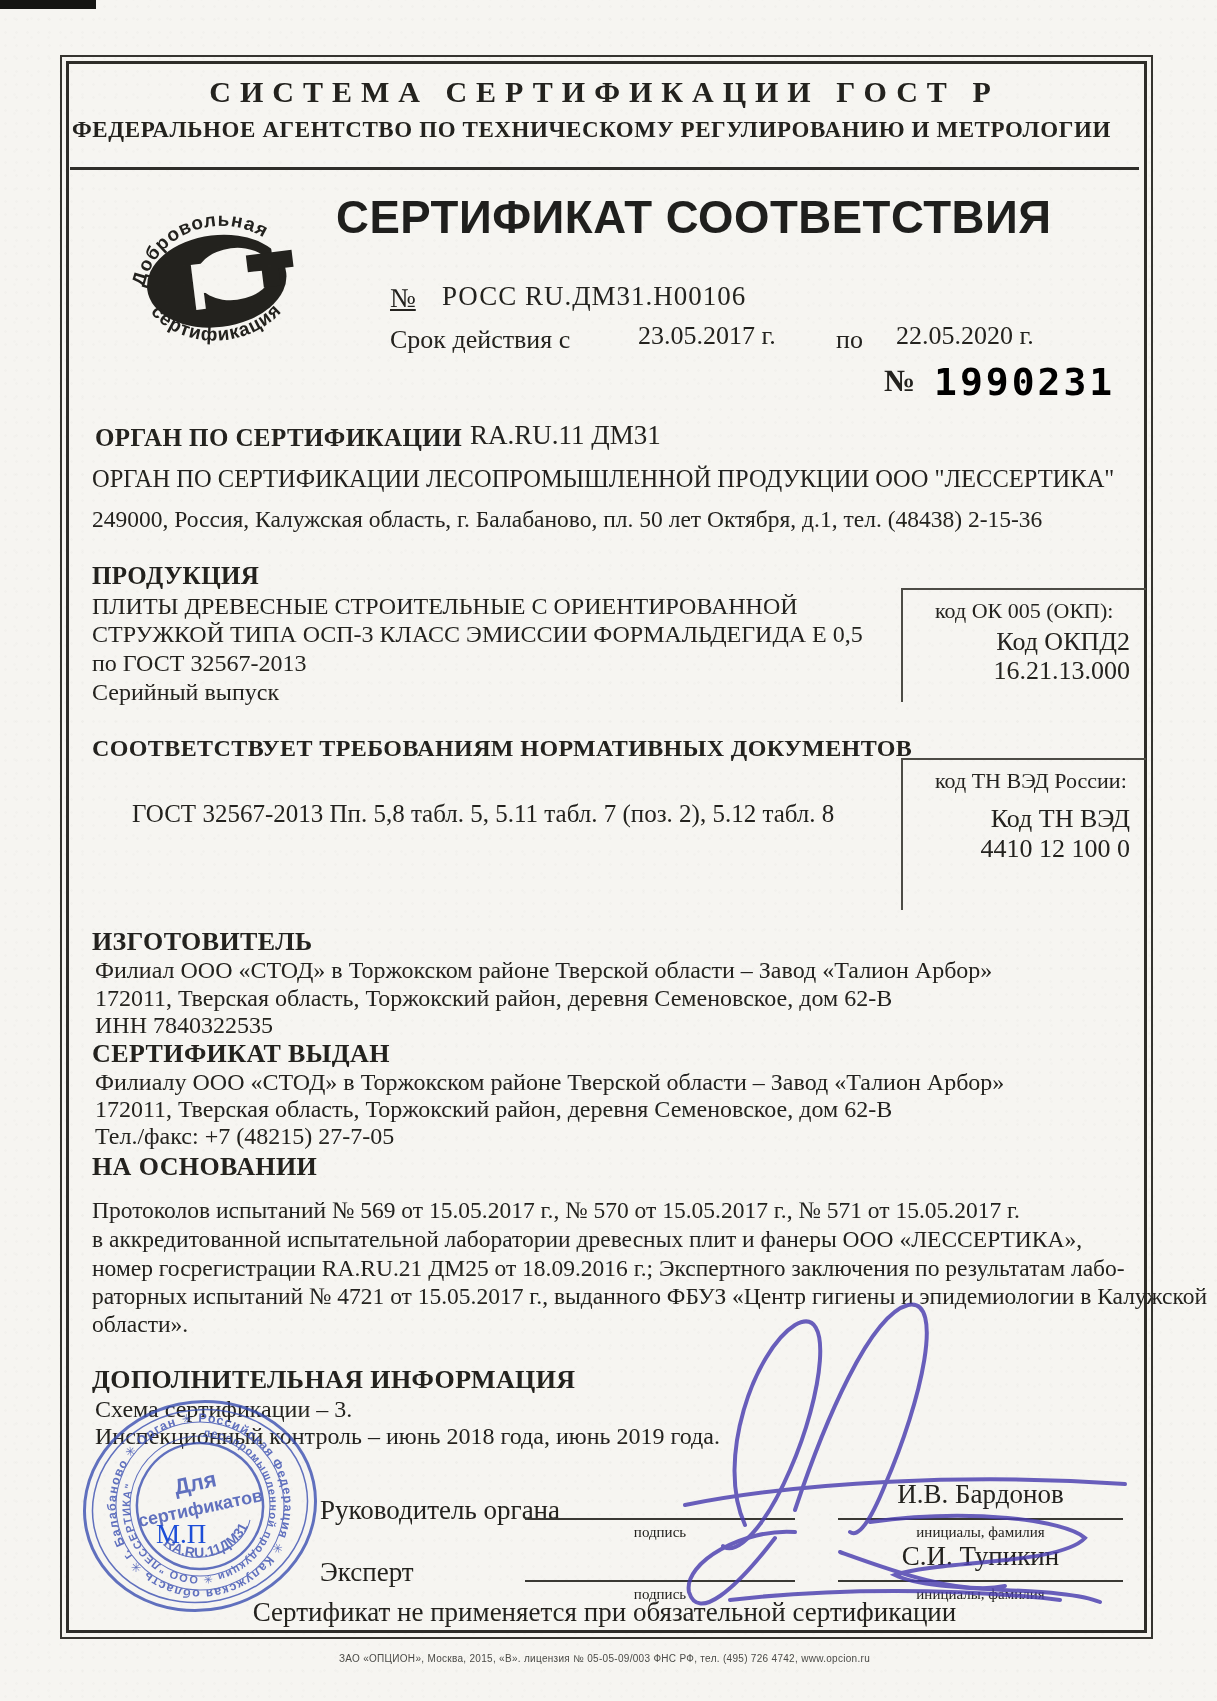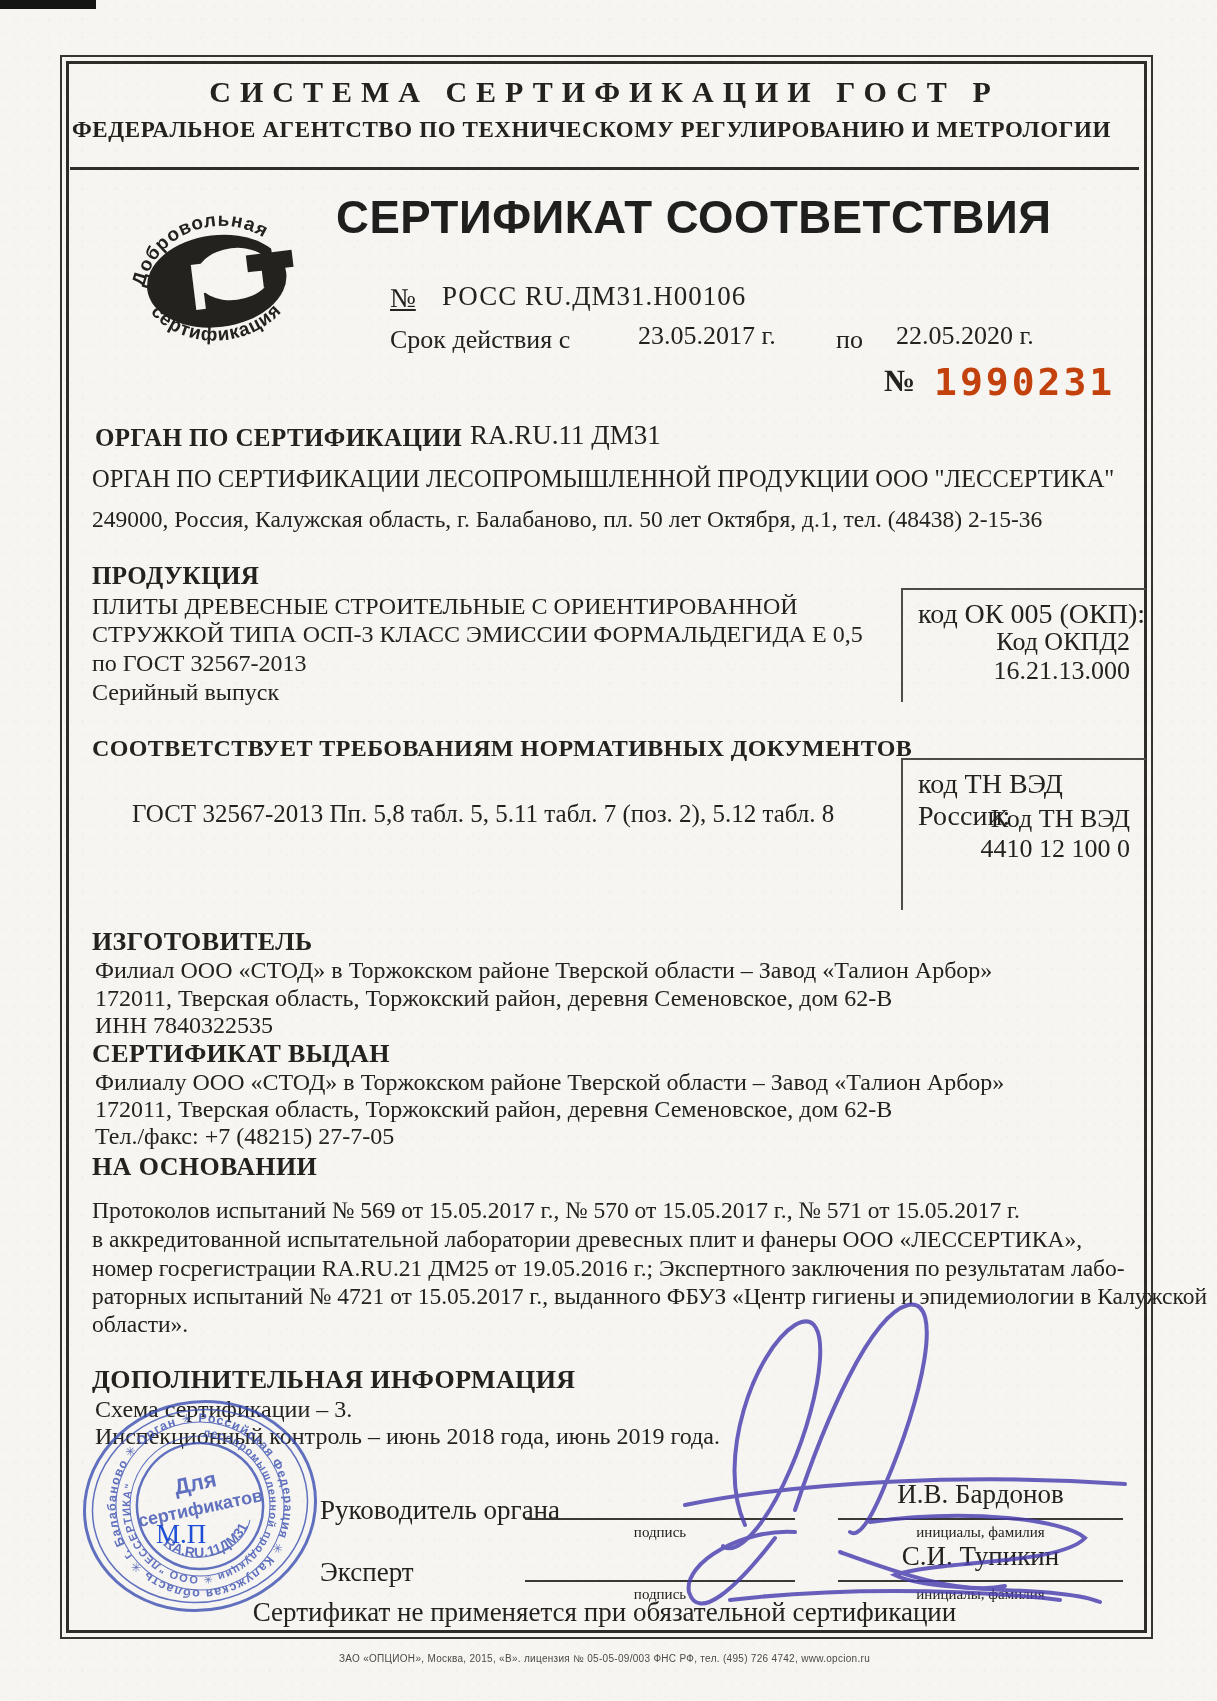--- a/index.html
+++ b/index.html
@@ -24,26 +24,26 @@
   .hd{font-weight:bold;font-size:25px;letter-spacing:.4px;}
   .txt{font-size:24px;}
   .bigtitle{
     font-family:"Liberation Sans","DejaVu Sans",sans-serif;
     font-weight:700;font-size:47px;letter-spacing:.5px;color:#1f1f1d;
     transform:scaleX(.97);transform-origin:left top;}
   .sys-title{font-weight:bold;font-size:30px;letter-spacing:9px;text-align:center;}
   .agency{font-weight:bold;font-size:23px;letter-spacing:.6px;text-align:left;}
   .red-num{
     font-family:"DejaVu Sans Mono",monospace;font-weight:bold;
-    font-size:38px;letter-spacing:3px;color:#c2410c;}
+    font-size:38px;letter-spacing:3px;color:#000000;}
   .sig-line{position:absolute;height:0;border-top:2px solid #3a3934;}
   .cap{font-size:15px;text-align:center;}
   .name{font-size:27px;text-align:center;}
   .codebox{position:absolute;border-top:2px solid #4c4b45;border-left:2px solid #4c4b45;}
-  .codebox .lbl{position:absolute;left:15px;top:8px;font-size:28px;}
+  .codebox .lbl{position:absolute;left:32px;top:8px;font-size:22px;}
   .codebox .val{position:absolute;right:16px;font-size:26px;text-align:right;}
   .corner-mark{position:absolute;left:0;top:0;width:96px;height:9px;background:#151513;}
   .fineprint{font-family:"Liberation Sans","DejaVu Sans",sans-serif;
     font-size:10px;color:#4a4a46;letter-spacing:.3px;text-align:center;}
   svg text{font-family:"Liberation Sans","DejaVu Sans",sans-serif;}
 </style>
 </head>
 <body>
 
 <div class="sheet">
@@ -123,21 +123,21 @@
   <div class="abs txt" style="left:95px;top:1013px;">ИНН 7840322535</div>
 
   <div class="abs hd" style="left:92px;top:1040px;font-size:26px;">СЕРТИФИКАТ ВЫДАН</div>
   <div class="abs txt" style="left:95px;top:1070px;">Филиалу ООО «СТОД» в Торжокском районе Тверской области – Завод «Талион Арбор»</div>
   <div class="abs txt" style="left:95px;top:1097px;">172011, Тверская область, Торжокский район, деревня Семеновское, дом 62-В</div>
   <div class="abs txt" style="left:95px;top:1124px;">Тел./факс: +7 (48215) 27-7-05</div>
 
   <div class="abs hd" style="left:92px;top:1153px;font-size:26px;">НА ОСНОВАНИИ</div>
   <div class="abs" style="left:92px;top:1198px;font-size:23.5px;">Протоколов  испытаний  № 569 от 15.05.2017 г., № 570 от 15.05.2017 г., № 571 от 15.05.2017 г.</div>
   <div class="abs" style="left:92px;top:1227px;font-size:23.5px;">в  аккредитованной испытательной  лаборатории древесных плит и фанеры  ООО «ЛЕССЕРТИКА»,</div>
-  <div class="abs" style="left:92px;top:1256px;font-size:23.5px;">номер госрегистрации  RA.RU.21 ДМ25 от 19.05.2016 г.;  Экспертного заключения  по результатам лабо-</div>
+  <div class="abs" style="left:92px;top:1256px;font-size:23.5px;">номер госрегистрации  RA.RU.21 ДМ25 от 18.09.2016 г.;  Экспертного заключения  по результатам лабо-</div>
   <div class="abs" style="left:92px;top:1284px;font-size:23.5px;">раторных испытаний № 4721 от 15.05.2017 г., выданного ФБУЗ «Центр гигиены и эпидемиологии в Калужской</div>
   <div class="abs" style="left:92px;top:1312px;font-size:23.5px;">области».</div>
 
   <div class="abs hd" style="left:92px;top:1366px;font-size:26px;">ДОПОЛНИТЕЛЬНАЯ ИНФОРМАЦИЯ</div>
   <div class="abs txt" style="left:95px;top:1397px;">Схема сертификации – 3.</div>
   <div class="abs txt" style="left:95px;top:1424px;">Инспекционный контроль – июнь 2018 года, июнь 2019 года.</div>
 
   <div class="abs" style="left:50px;top:1378px;width:300px;height:260px;opacity:.8;">
     <svg width="300" height="260" viewBox="0 0 300 260">
       <g transform="rotate(-12 150 128)" fill="none" stroke="#3b50b2">

